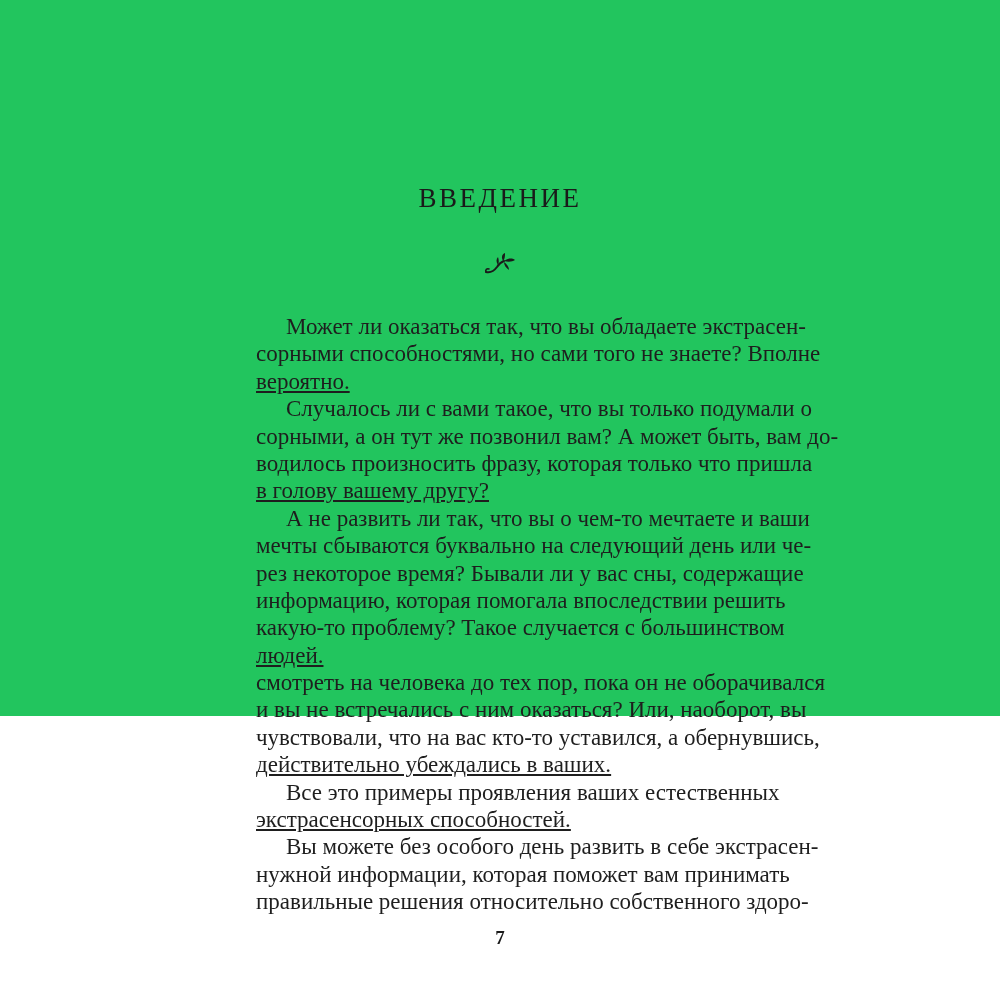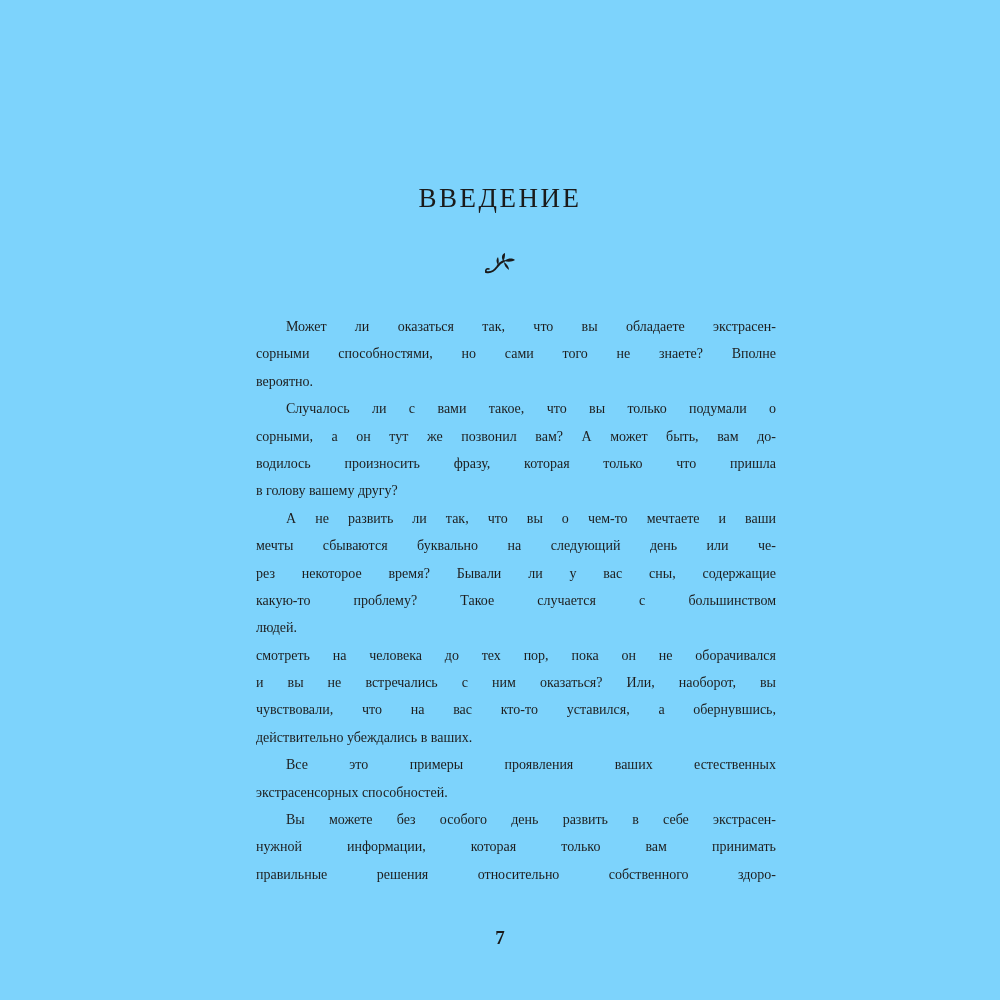--- a/index.html
+++ b/index.html
@@ -11,22 +11,22 @@
       width: 1000px;
       height: 1000px;
       position: relative;
       overflow: hidden;
       font-family: "Liberation Serif", "DejaVu Serif", serif;
       color: #1e1e1e;
     }
     .page {
       position: absolute;
       left: 0; top: 0;
-      width: 1000px; height: 1000px;
-      background: #7dd3fc;
+      width: 1000px; height: 716px;
+      background: #22c55e;
     }
     .chapter-title {
       position: absolute;
       left: 0; right: 0;
       top: 180px;
       text-align: center;
       font-size: 27px;
       letter-spacing: 2.5px;
       font-weight: normal;
       color: #1a1a1a;
@@ -43,32 +43,33 @@
     .body-text {
       position: absolute;
       left: 256px;
       top: 313px;
       width: 520px;
     }
     .line {
       display: block;
       height: 27.4px;
       line-height: 27.4px;
-      font-size: 14px;
+      font-size: 23px;
       white-space: nowrap;
       color: #1e1e1e;
       text-align: justify;
       text-align-last: justify;
     }
     .line.indent {
       padding-left: 30px;
       box-sizing: border-box;
     }
     .line.last {
       text-align-last: left;
+      text-decoration: underline;
     }
     .page-number {
       position: absolute;
       left: 0; right: 0;
       top: 927px;
       text-align: center;
       font-size: 19px;
       font-weight: bold;
       color: #1a1a1a;
     }
@@ -93,28 +94,29 @@
     <span class="line indent">Может ли оказаться так, что вы обладаете экстрасен-</span>
     <span class="line">сорными способностями, но сами того не знаете? Вполне</span>
     <span class="line last">вероятно.</span>
     <span class="line indent">Случалось ли с вами такое, что вы только подумали о</span>
     <span class="line">сорными, а он тут же позвонил вам? А может быть, вам до-</span>
     <span class="line">водилось произносить фразу, которая только что пришла</span>
     <span class="line last">в голову вашему другу?</span>
     <span class="line indent">А не развить ли так, что вы о чем-то мечтаете и ваши</span>
     <span class="line">мечты сбываются буквально на следующий день или че-</span>
     <span class="line">рез некоторое время? Бывали ли у вас сны, содержащие</span>
+    <span class="line">информацию, которая помогала впоследствии решить</span>
     <span class="line">какую-то проблему? Такое случается с большинством</span>
     <span class="line last">людей.</span>
     <span class="line">смотреть на человека до тех пор, пока он не оборачивался</span>
     <span class="line">и вы не встречались с ним оказаться? Или, наоборот, вы</span>
     <span class="line">чувствовали, что на вас кто-то уставился, а обернувшись,</span>
     <span class="line last">действительно убеждались в ваших.</span>
     <span class="line indent">Все это примеры проявления ваших естественных</span>
     <span class="line last">экстрасенсорных способностей.</span>
     <span class="line indent">Вы можете без особого день развить в себе экстрасен-</span>
-    <span class="line">нужной информации, которая только вам принимать</span>
+    <span class="line">нужной информации, которая поможет вам принимать</span>
     <span class="line">правильные решения относительно собственного здоро-</span>
   </div>
 
   <div class="page-number">7</div>
 
 </div>
 
 </body></html>

